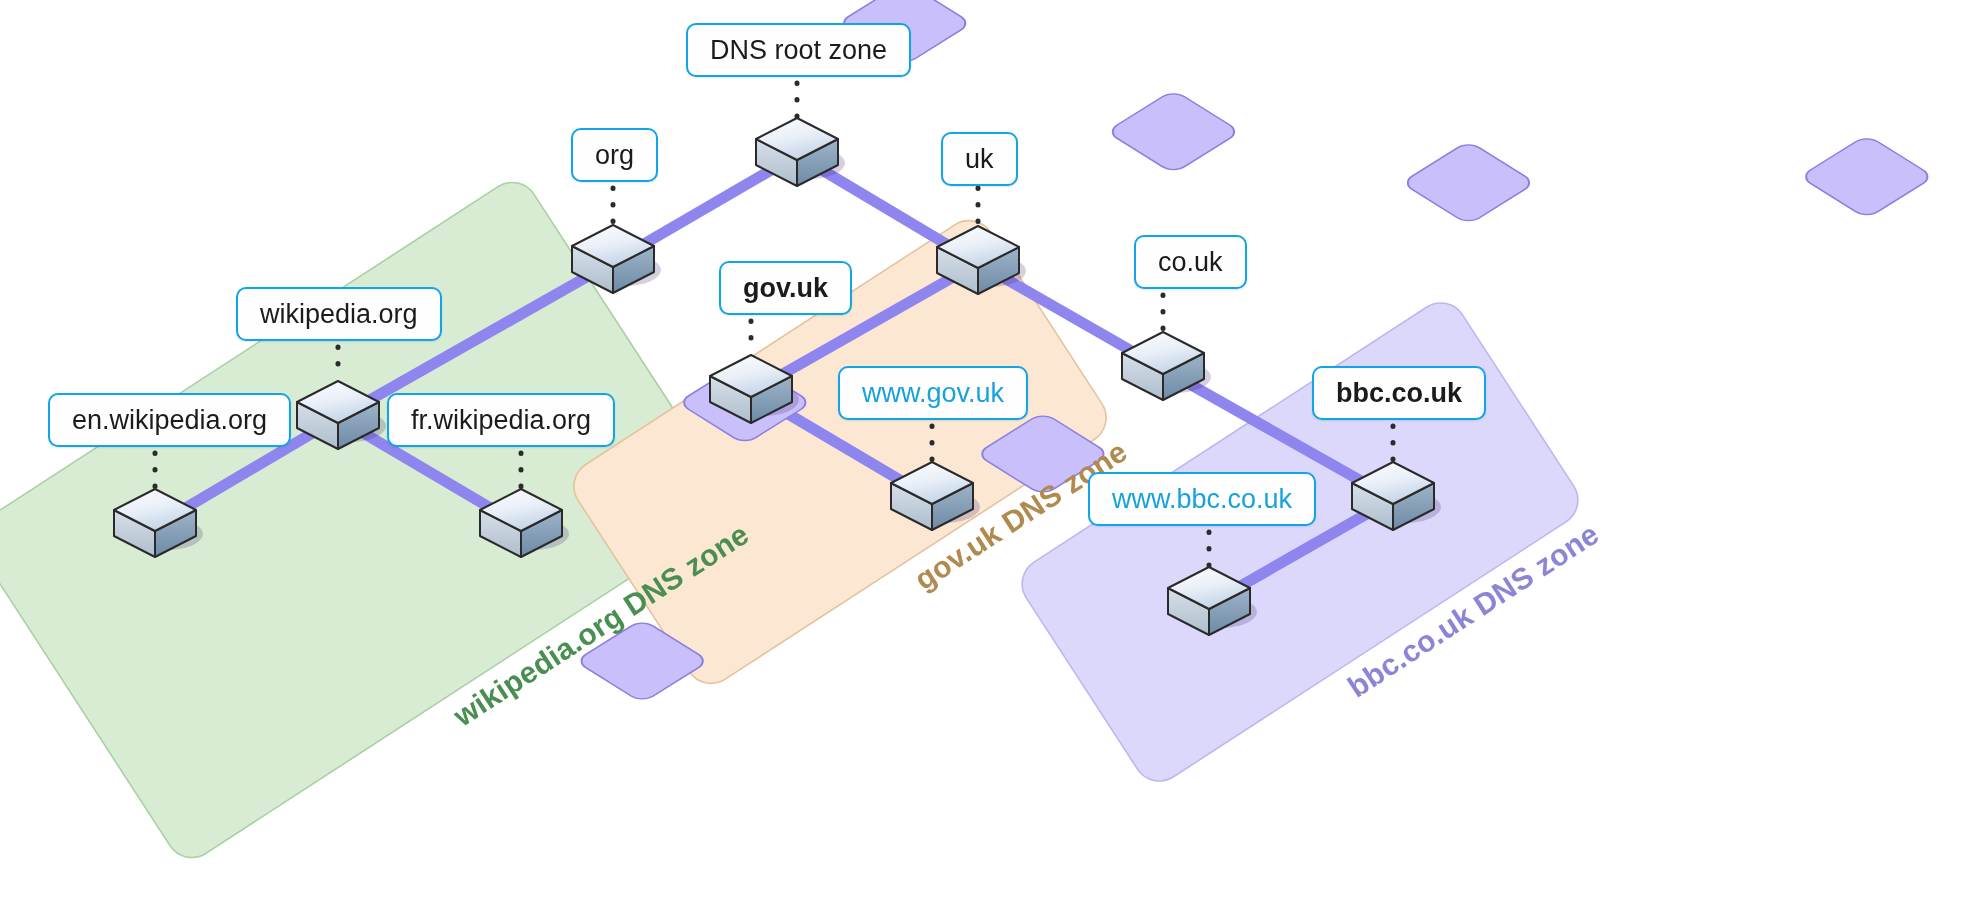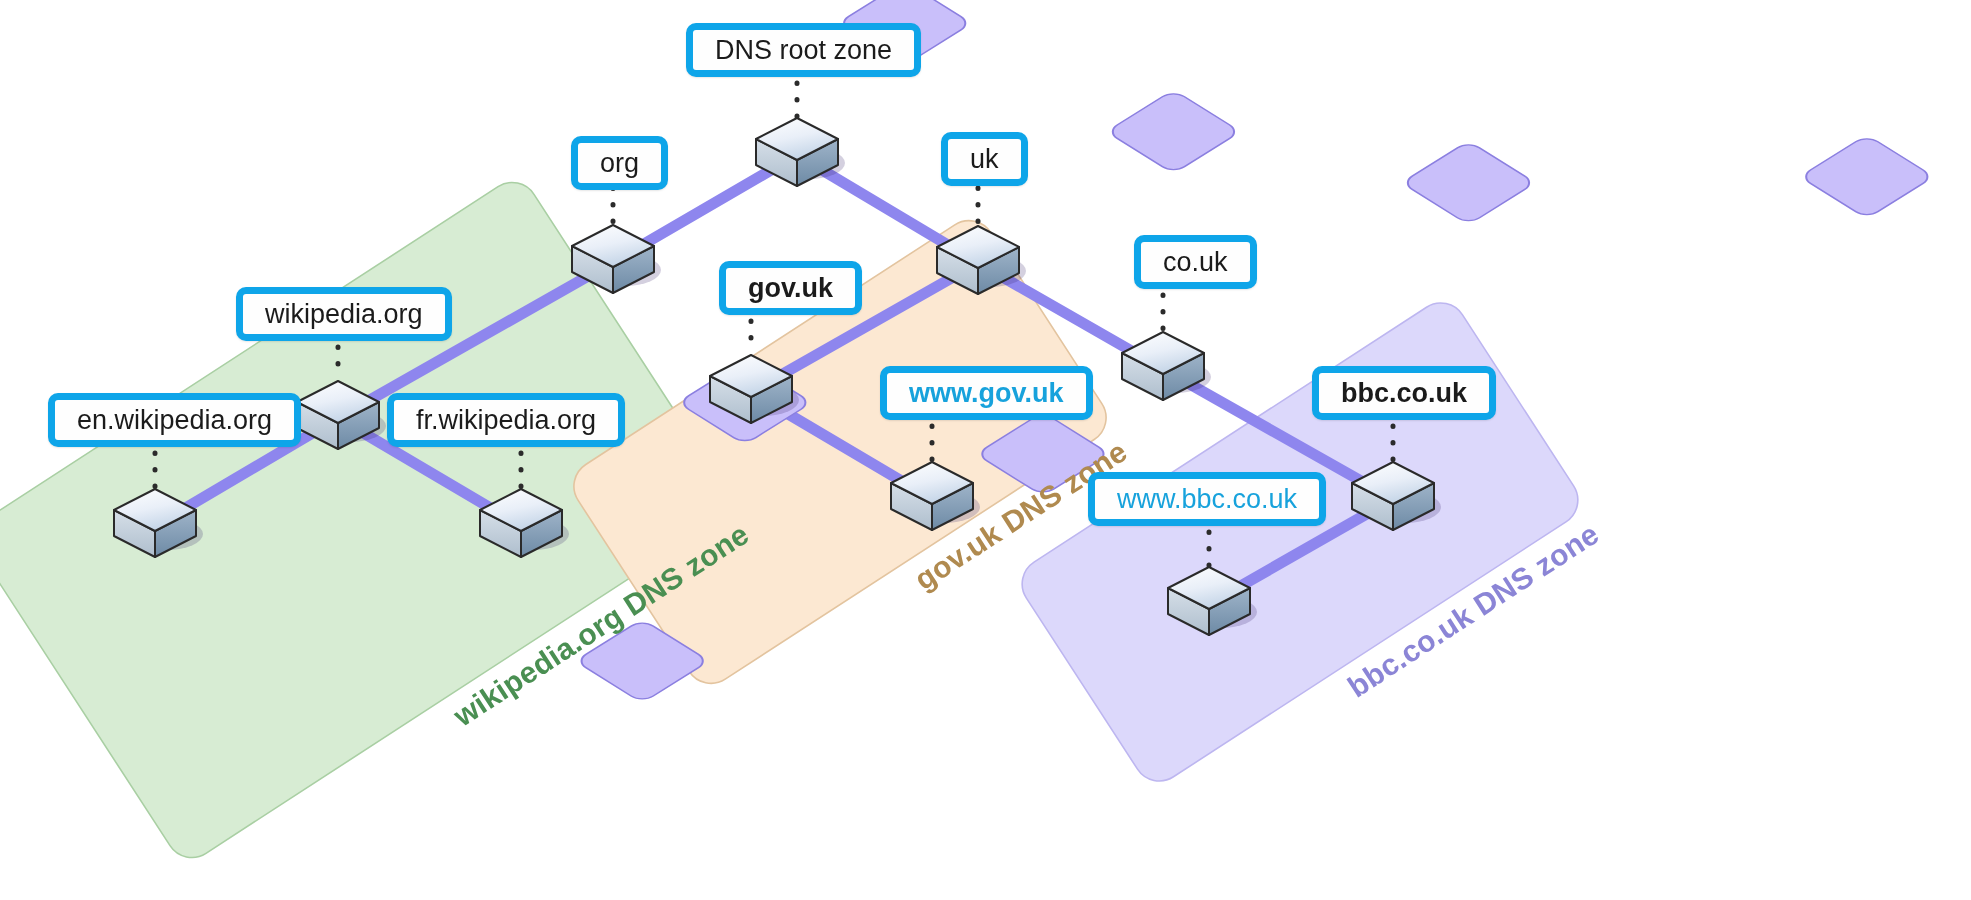--- a/index.html
+++ b/index.html
@@ -6,21 +6,21 @@
   body{width:1971px;height:900px;overflow:hidden;
        font-family:"Liberation Sans","DejaVu Sans",sans-serif;}
   #stage{position:relative;width:1971px;height:900px;background:#fff;}
   svg#canvas{position:absolute;left:0;top:0;width:1971px;height:900px;display:block;}
 
   .zone-label{font-weight:bold;font-size:30px;letter-spacing:.2px;}
   .zone-label.green{fill:#4a8f52;}
   .zone-label.orange{fill:#b08a4f;}
   .zone-label.purple{fill:#8b85d6;}
 
-  .nodebox{position:absolute;background:#fefefe;border:7px solid #0ea5e9;
+  .nodebox{position:absolute;background:#fefefe;border:2px solid #0ea5e9;
            border-radius:10px;box-shadow:0 1px 2px rgba(0,0,0,.10);
            display:flex;align-items:center;justify-content:center;
            font-size:27px;color:#1b1b1b;white-space:nowrap;
            padding:0 22px;height:54px;box-sizing:border-box;}
   .nodebox.link{color:#17a2dc;}
 </style>
 </head>
 <body>
 
 <div id="stage">
@@ -163,24 +163,24 @@
         <g transform="rotate(-33 840 452)">
           <text x="1080" y="614" text-anchor="end" class="zone-label orange">gov.uk DNS zone</text>
         </g>
         <g transform="rotate(-33 1300 542)">
           <text x="1554" y="704" text-anchor="end" class="zone-label purple">bbc.co.uk DNS zone</text>
         </g>
       </g>
   </svg>
   <div id="labels-layer">
       <div class="nodebox" style="position: absolute; top: 23px; left: 686px;">DNS root zone</div>
-      <div class="nodebox" style="position: absolute; top: 136px; left: 571px;">org</div>
+      <div class="nodebox" style="position: absolute; top: 128px; left: 571px;">org</div>
       <div class="nodebox" style="position: absolute; top: 132px; left: 941px;">uk</div>
       <div class="nodebox" style="position: absolute; top: 287px; left: 236px;">wikipedia.org</div>
       <div class="nodebox" style="position: absolute; top: 261px; left: 719px; font-weight: bold;">gov.uk</div>
       <div class="nodebox" style="position: absolute; top: 235px; left: 1108px; margin-left: 26px;">co.uk</div>
       <div class="nodebox" style="position: absolute; top: 393px; left: 48px;">en.wikipedia.org</div>
       <div class="nodebox" style="position: absolute; top: 393px; left: 387px;">fr.wikipedia.org</div>
-      <div class="nodebox link" style="position: absolute; top: 366px; left: 880px; font-weight: bold;">www.gov.uk</div>
+      <div class="nodebox link" style="position: absolute; top: 366px; left: 838px;">www.gov.uk</div>
       <div class="nodebox" style="position: absolute; top: 366px; left: 1312px; font-weight: bold;">bbc.co.uk</div>
       <div class="nodebox link" style="position: absolute; top: 472px; left: 1088px;">www.bbc.co.uk</div>
     </div>
 </div>
 
 </body></html>

